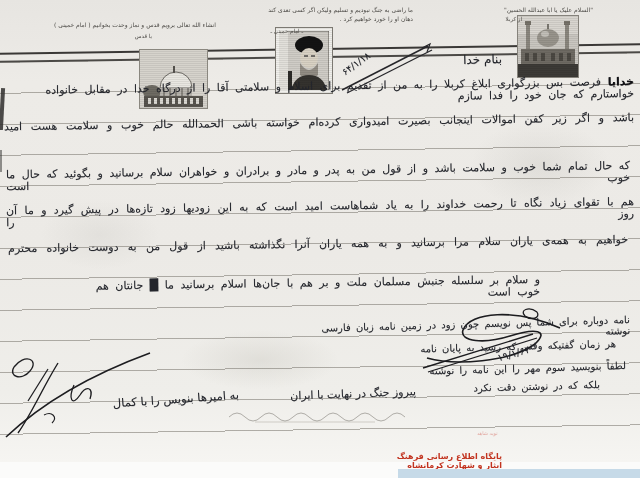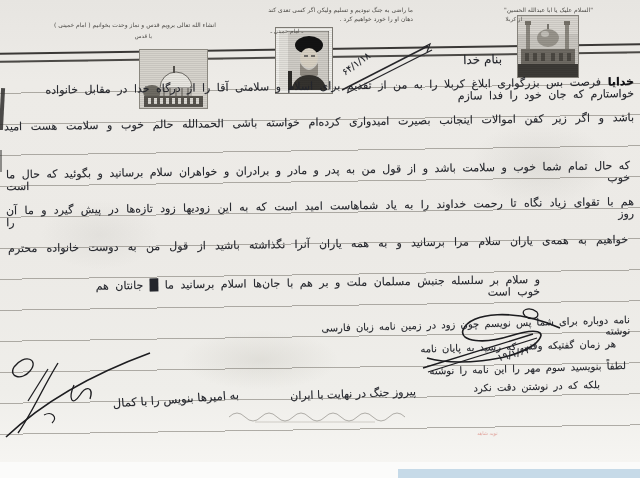--- a/index.html
+++ b/index.html
@@ -179,15 +179,16 @@
     <path d="M 28,56 l 20,-32" stroke="#1d1d20" stroke-width="1.2" fill="none"></path>
     <path d="M 14,22 c 10,-14 26,-8 16,4 c -8,10 -22,6 -16,-4" stroke="#1d1d20" stroke-width="1.3" fill="none"></path>
     <path d="M 44,70 c 8,-4 14,2 8,8" stroke="#1d1d20" stroke-width="1.1" fill="none"></path>
   </svg>
 
   <div class="faint-mark" style="left:477px;top:430px;color:rgba(205,70,60,.45);">نوید شاهد</div>
   <div class="logo-box" style="left:504px;top:441px;width:46px;color:#c62a17;margin-top:40px;">
     <div class="logo-top">شاهد</div>
     <div class="logo-bottom">پیروز</div>
   </div>
+  <div class="logo-caption" style="left:378px;top:452px;width:124px;color:#c23420;">پایگاه اطلاع رسانی فرهنگ ایثار و شهادت کرمانشاه</div>
   <div class="strip" style="left:398px;top:469px;width:242px;height:9px;background:#c6dae8;"></div>
 
 </div>
 
 </body></html>

